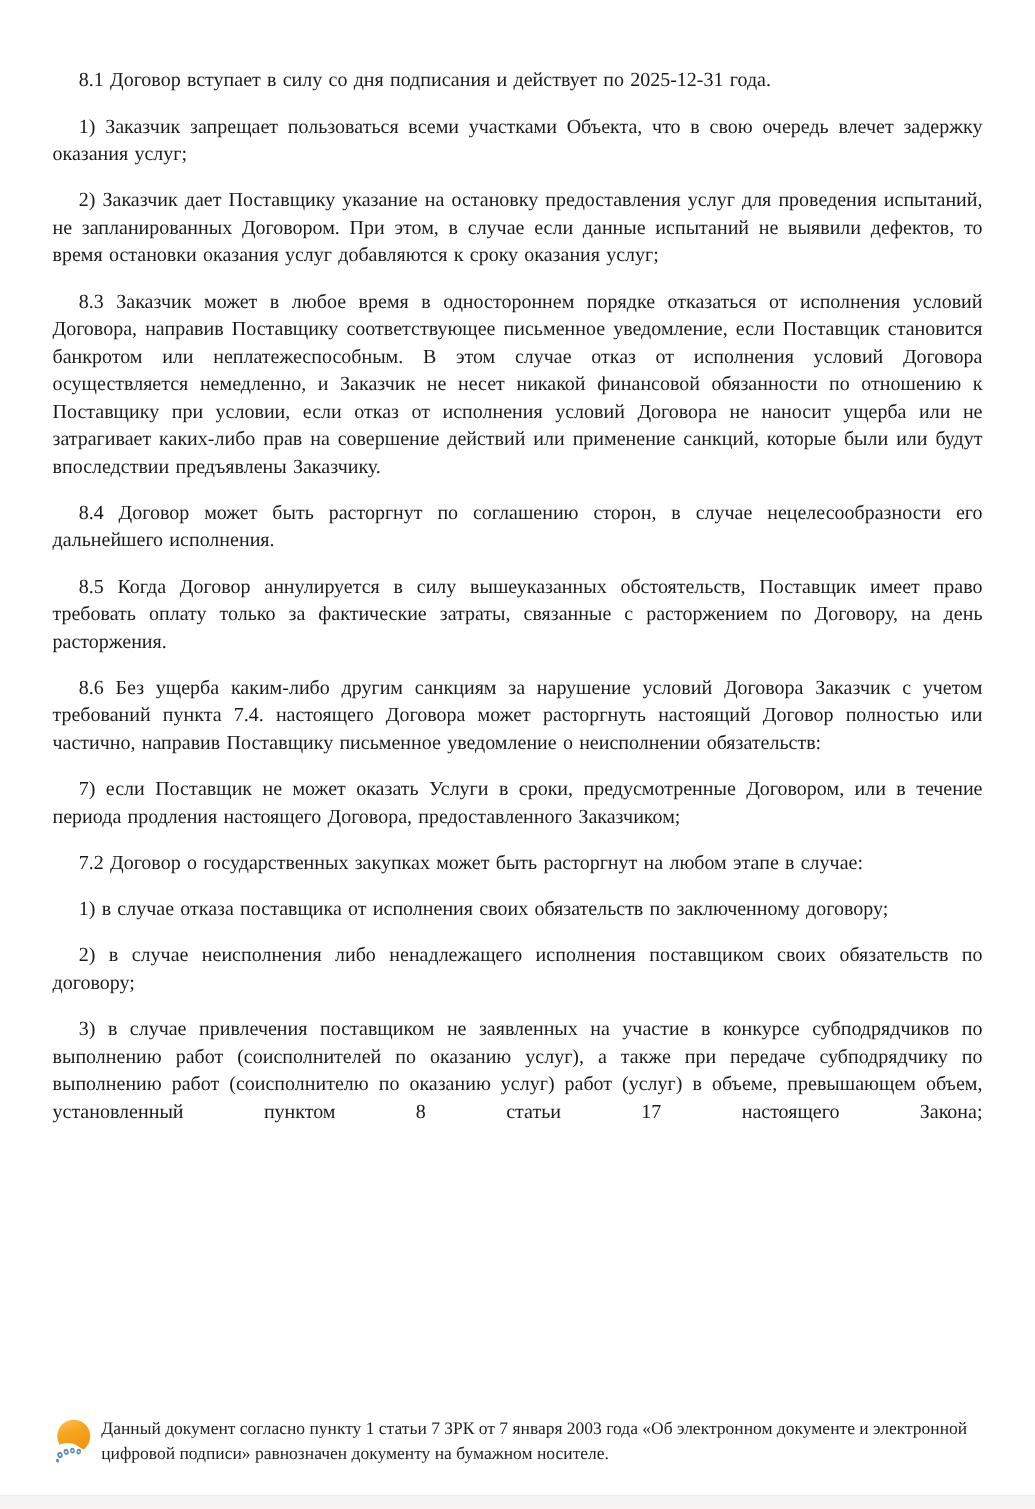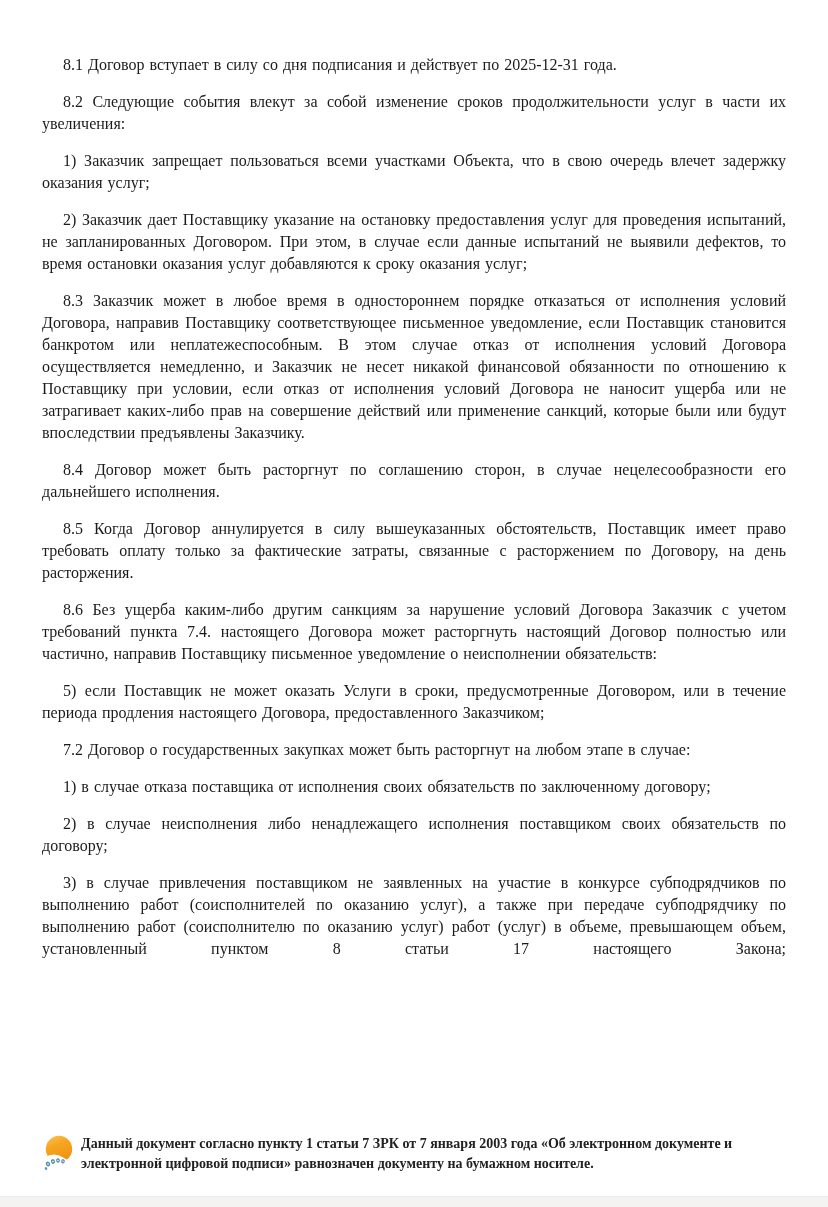--- a/index.html
+++ b/index.html
@@ -58,21 +58,21 @@
     min-height: 60px;
   }
   .footer-icon {
     flex: 0 0 auto;
     width: 30px;
     height: 42px;
     margin-top: 1px;
   }
   .footer-text {
     font-size: 14px;
-    font-weight: bold;
+    font-weight: normal;
     line-height: 19.5px;
     color: #222222;
     text-align: left;
     max-width: 700px;
   }
   .bottom-strip {
     position: absolute;
     left: 0;
     bottom: 0;
     width: 100%;
@@ -82,28 +82,27 @@
   }
 </style>
 </head>
 <body>
 
 <div class="page">
 
   <div class="content">
 
   <p><span>8.1 Договор вступает в силу со дня подписания и действует по 2025-12-31 года.</span></p>
-      <p><span>8.2 Следующие события влекут за собой изменение сроков продолжительности услуг в части их увеличения:</span></p>
       <p><span>1) Заказчик запрещает пользоваться всеми участками Объекта, что в свою очередь влечет задержку оказания услуг;</span></p>
       <p><span>2) Заказчик дает Поставщику указание на остановку предоставления услуг для проведения испытаний, не запланированных Договором. При этом, в случае если данные испытаний не выявили дефектов, то время остановки оказания услуг добавляются к сроку оказания услуг;</span></p>
       <p><span>8.3 Заказчик может в любое время в одностороннем порядке отказаться от исполнения условий Договора, направив Поставщику соответствующее письменное уведомление, если Поставщик становится банкротом или неплатежеспособным. В этом случае отказ от исполнения условий Договора осуществляется немедленно, и Заказчик не несет никакой финансовой обязанности по отношению к Поставщику при условии, если отказ от исполнения условий Договора не наносит ущерба или не затрагивает каких-либо прав на совершение действий или применение санкций, которые были или будут впоследствии предъявлены Заказчику.</span></p>
       <p><span>8.4 Договор может быть расторгнут по соглашению сторон, в случае нецелесообразности его дальнейшего исполнения.</span></p>
       <p><span>8.5 Когда Договор аннулируется в силу вышеуказанных обстоятельств, Поставщик имеет право требовать оплату только за фактические затраты, связанные с расторжением по Договору, на день расторжения.</span></p>
       <p><span>8.6 Без ущерба каким-либо другим санкциям за нарушение условий Договора Заказчик с учетом требований пункта 7.4. настоящего Договора может расторгнуть настоящий Договор полностью или частично, направив Поставщику письменное уведомление о неисполнении обязательств:</span></p>
-      <p><span>5) если Поставщик не может оказать Услуги в сроки, предусмотренные Договором, или в течение периода продления настоящего Договора, предоставленного Заказчиком;</span></p>
+      <p><span>7) если Поставщик не может оказать Услуги в сроки, предусмотренные Договором, или в течение периода продления настоящего Договора, предоставленного Заказчиком;</span></p>
       <p><span>7.2 Договор о государственных закупках может быть расторгнут на любом этапе в случае:</span></p>
       <p><span>1) в случае отказа поставщика от исполнения своих обязательств по заключенному договору;</span></p>
       <p><span>2) в случае неисполнения либо ненадлежащего исполнения поставщиком своих обязательств по договору;</span></p>
       <p><span>3) в случае привлечения поставщиком не заявленных на участие в конкурсе субподрядчиков по выполнению работ (соисполнителей по оказанию услуг), а также при передаче субподрядчику по выполнению работ (соисполнителю по оказанию услуг) работ (услуг) в объеме, превышающем объем, установленный пунктом 8 статьи 17 настоящего Закона;</span></p>
     </div>
 
   <div class="footer">
     <svg class="footer-icon" viewBox="0 0 30 42" xmlns="http://www.w3.org/2000/svg" aria-hidden="true">
       <defs>
         <linearGradient id="orangeGrad" x1="0" y1="0" x2="0.4" y2="1">

